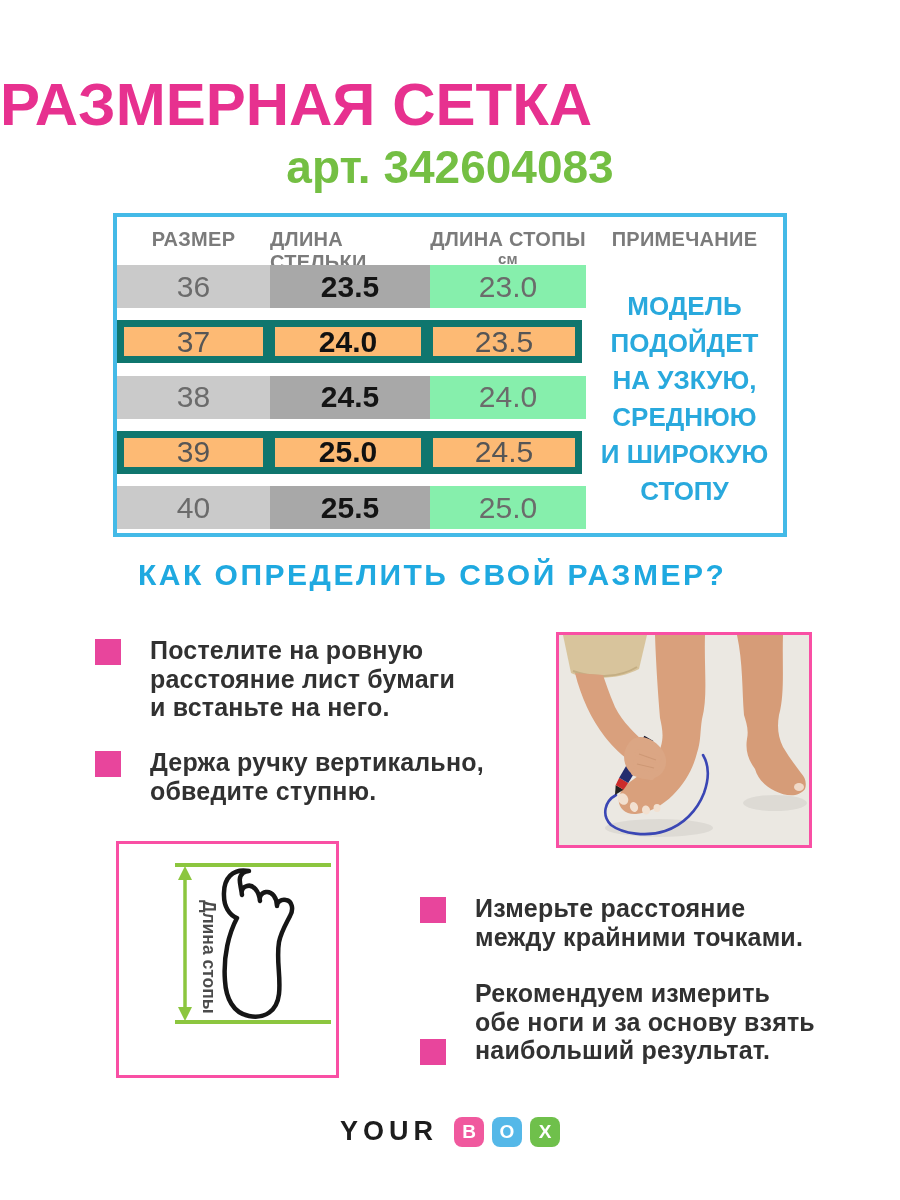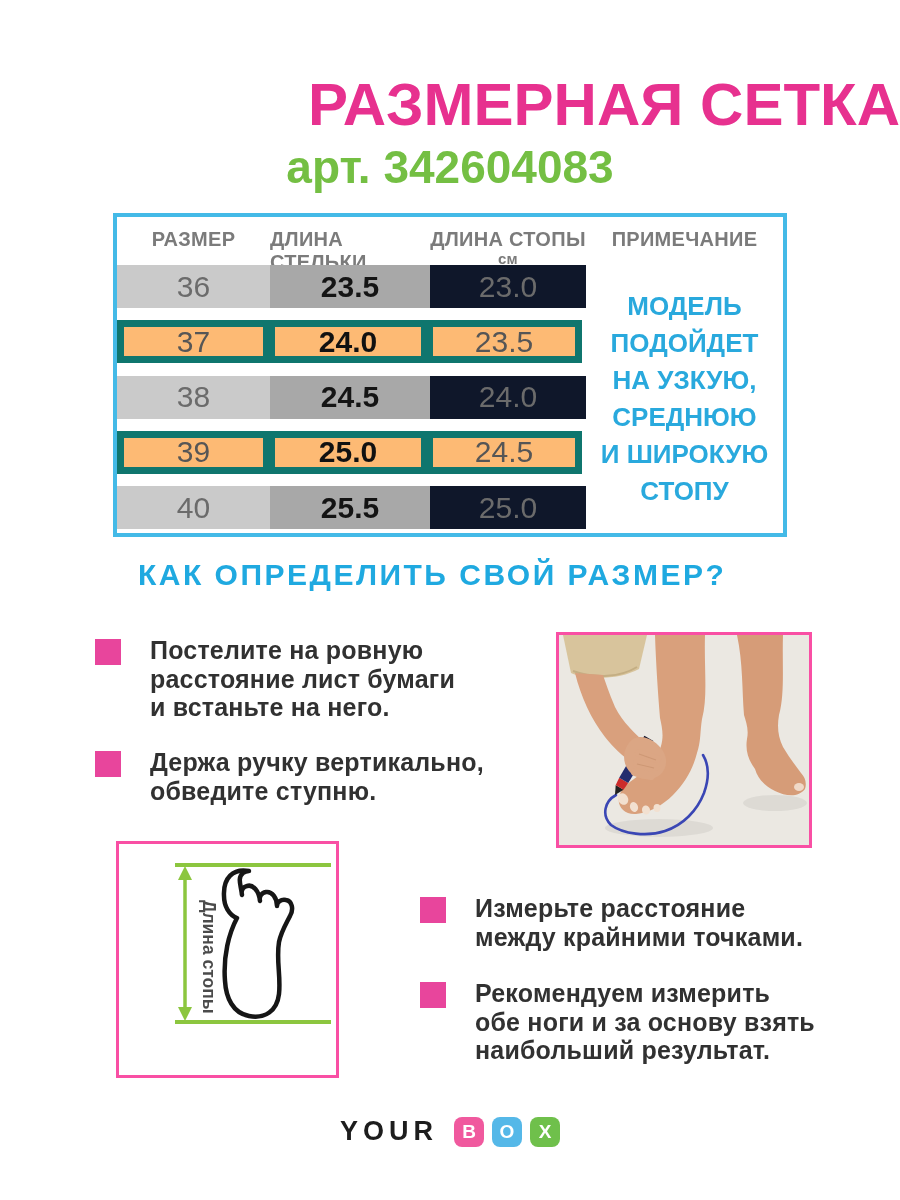--- a/index.html
+++ b/index.html
@@ -1,59 +1,59 @@
 <!DOCTYPE html>
 <html><head>
 <meta charset="utf-8">
 <style>
   html,body{margin:0;padding:0;background:#ffffff;font-family:"Liberation Sans",sans-serif;}
   #canvas{position:relative;width:900px;height:1200px;background:#ffffff;overflow:hidden;}
 
-  .title{position:absolute;left:0;top:70px;width:900px;text-align:right;
+  .title{position:absolute;left:0;top:70px;width:900px;text-align:left;
          font-size:60px;font-weight:bold;color:#e7318f;letter-spacing:0px;white-space:nowrap;}
   .article{position:absolute;left:0;top:140px;width:900px;text-align:center;
          font-size:46px;font-weight:bold;color:#74bf43;white-space:nowrap;}
 
   
   .size-table{position:absolute;left:113px;top:213px;width:674px;height:324px;
               border:4px solid #44bae7;background:#fff;box-sizing:border-box;}
   .thead{position:absolute;left:0;top:0;width:724px;height:48px;display:flex;}
   .th{display:flex;flex-direction:column;align-items:center;padding-top:11px;
       font-size:20px;font-weight:bold;color:#7b7b7b;letter-spacing:.3px;box-sizing:border-box;}
   .w1{width:153px}.w2{width:160px}.w3{width:156px}.w4{width:197px}
   .th-unit{font-size:15px;margin-top:-1px;}
 
   .rows{position:absolute;left:0;top:48px;width:469px;height:266px;display:flex;
         flex-direction:column;justify-content:space-between;padding-bottom:2px;box-sizing:border-box;}
   .row{display:flex;height:43px;flex:none;}
   .cell{display:flex;align-items:center;justify-content:center;font-size:30px;box-sizing:border-box;}
   .row .c1{width:153px}.row .c2{width:160px}.row .c3{width:156px}
   .row.shaded .c1{background:#cacaca;color:#6b6b6b;}
   .row.shaded .c2{background:#a8a8a8;color:#141414;font-weight:bold;}
-  .row.shaded .c3{background:#0f172a;color:#6b6b6b;}
+  .row.shaded .c3{background:#86efac;color:#6b6b6b;}
   .row.plain .cell{border:7px solid #0f766e;background:#fdba74;}
   .row.plain .c2,.row.plain .c3{margin-left:-2px;}
   .row.plain .c1,.row.plain .c3{color:#565656;}
   .row.plain .c2{color:#111;font-weight:bold;}
 
   .note{position:absolute;left:469px;top:48px;width:197px;height:268px;
         display:flex;align-items:center;justify-content:center;text-align:center;}
   .note-line{display:block;font-size:26px;font-weight:bold;color:#29a9dd;line-height:37px;white-space:nowrap;}
 
   
   .howto-heading{position:absolute;left:138px;top:558px;font-size:30px;font-weight:bold;
                  color:#1fa9e0;letter-spacing:2.5px;white-space:nowrap;}
   .step{position:absolute;display:flex;gap:29px;}
   .bullet{width:26px;height:26px;background:#e8459c;flex:none;margin-top:3px;}
   .step-text{font-size:25px;font-weight:bold;color:#313131;line-height:28.5px;letter-spacing:.2px;}
   .step-line{display:block;white-space:nowrap;}
   #step1{left:95px;top:636px;}
   #step2{left:95px;top:748px;}
   #step3{left:420px;top:894px;}
-  #step4{left:420px;top:979px;}
+  #step4{left:420px;top:979px;align-items:flex-end;}
 
   .photo-frame{position:absolute;left:556px;top:632px;width:250px;height:210px;
                border:3px solid #f94fa4;background:#ebe8e2;}
   .diagram-frame{position:absolute;left:116px;top:841px;width:217px;height:231px;
                border:3px solid #f94fa4;background:#ffffff;}
 
   
   .logo{position:absolute;left:0;top:1116px;width:900px;display:flex;align-items:center;
         justify-content:center;gap:8px;}
   .logo-word{font-size:27px;font-weight:bold;letter-spacing:5px;color:#1d1d1d;margin-right:8px;}

